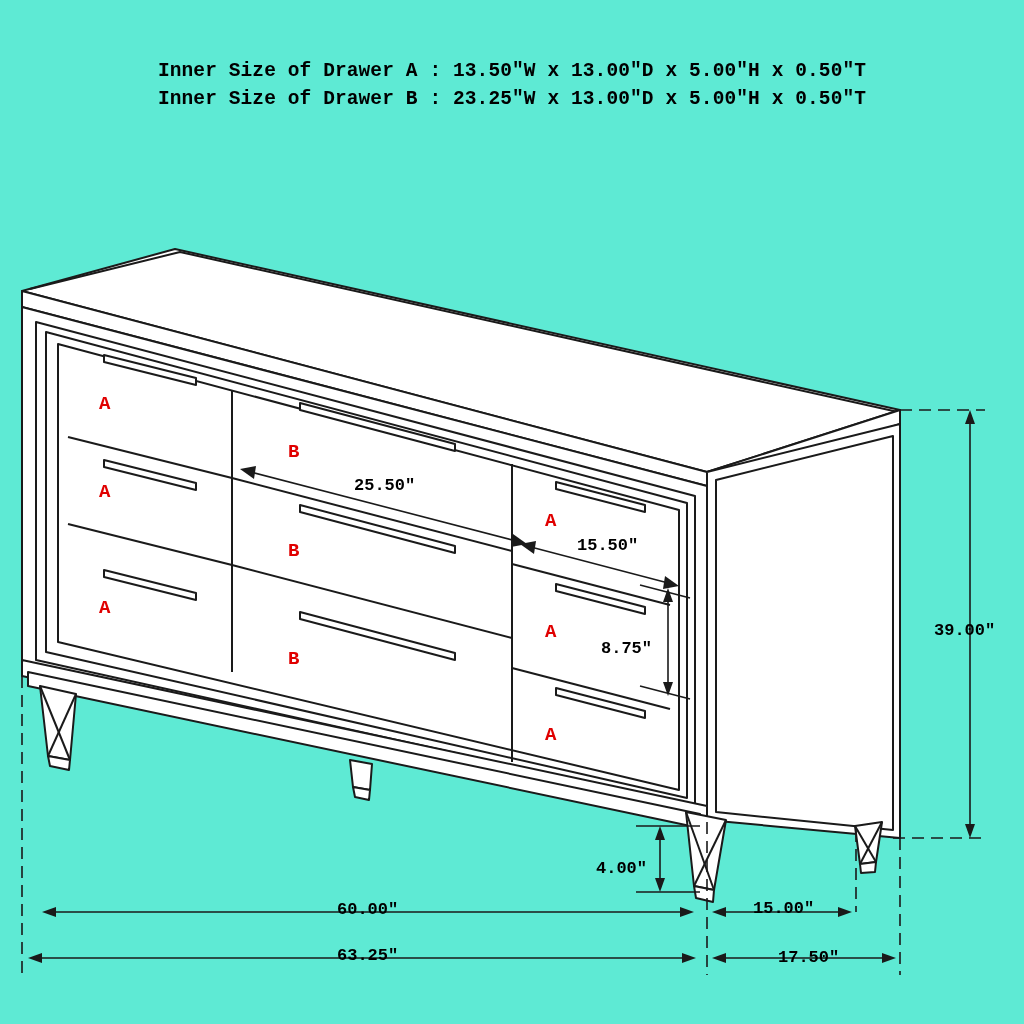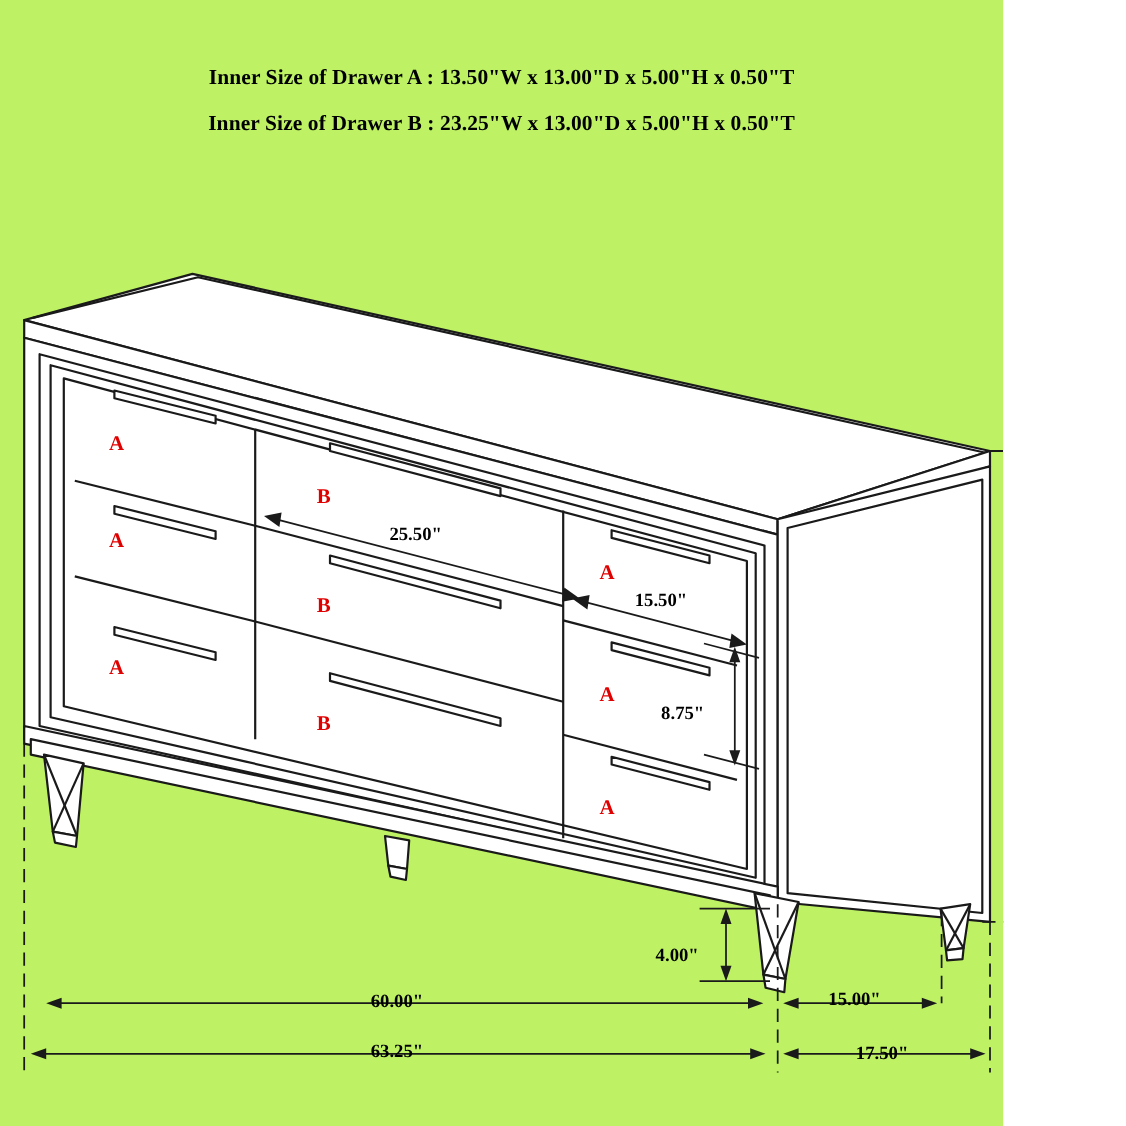--- a/index.html
+++ b/index.html
@@ -2,37 +2,37 @@
 <html><head>
 <meta charset="utf-8">
 <style>
   html, body {
     margin: 0;
     padding: 0;
     background: #ffffff;
   }
   #page {
     position: relative;
-    width: 912px;
+    width: 1024px;
     height: 1024px;
-    background: #bef264;
-    font-family: Liberation Serif, serif;
+    background: #5eead4;
+    font-family: Liberation Mono, monospace;
     overflow: hidden;
   }
   .hdr {
     position: absolute;
     width: 100%;
     text-align: center;
     font-weight: bold;
     font-size: 19.5px;
     color: #000;
     letter-spacing: 0.1px;
   }
   #hdr1 { top: 60px; }
-  #hdr2 { top: 102px; }
+  #hdr2 { top: 88px; }
 
   svg.layer {
     position: absolute;
     left: 0;
     top: 0;
     width: 1024px;
     height: 1024px;
   }
   .lbl {
     position: absolute;

